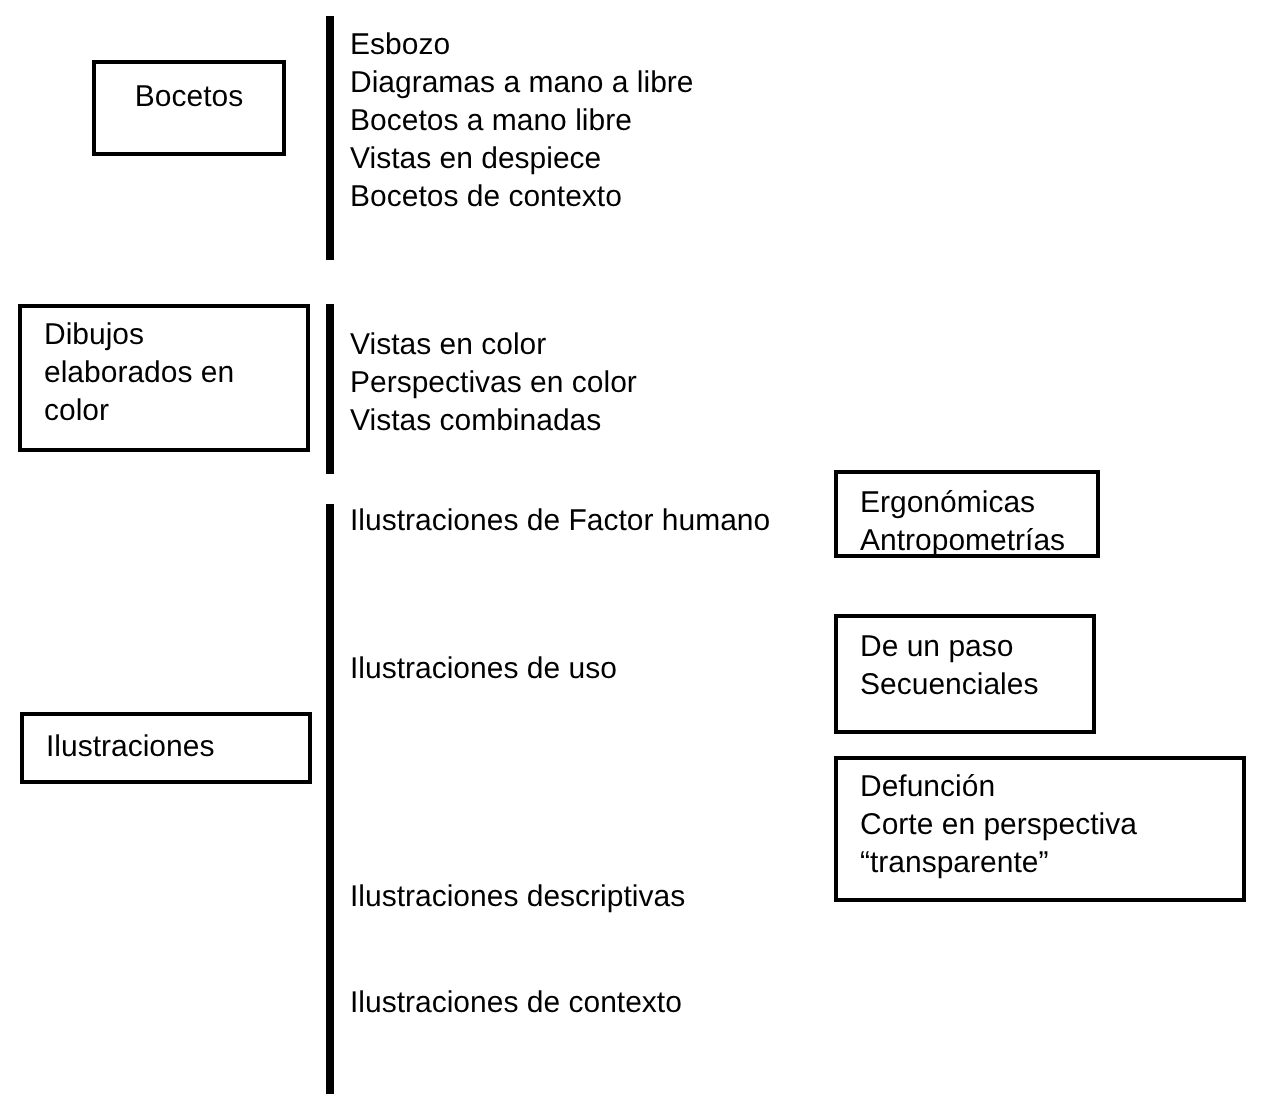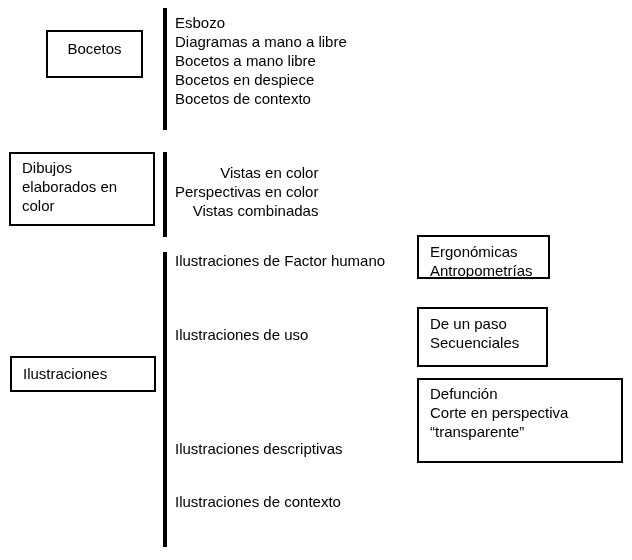--- a/index.html
+++ b/index.html
@@ -43,31 +43,31 @@
   <div class="box" style="left:46px;top:30px;width:97px;height:48px;text-align:center;padding-top:7px;">
     <span>Bocetos</span>
   </div>
 
   <div class="vline" style="left:163px;top:8px;height:122px;"></div>
 
   <div class="list" style="left:175px;top:13px;">
     <div class="li">Esbozo</div>
     <div class="li">Diagramas a mano a libre</div>
     <div class="li">Bocetos a mano libre</div>
-    <div class="li">Bocetos en despiece</div>
+    <div class="li">Vistas en despiece</div>
     <div class="li">Bocetos de contexto</div>
   </div>
 
   <div class="box" style="left:9px;top:152px;width:146px;height:74px;padding:4px 10px 0 11px;">
     <span>Dibujos elaborados en color</span>
   </div>
 
   <div class="vline" style="left:163px;top:152px;height:85px;"></div>
 
-  <div class="list" style="left:175px;top:163px;text-align:right;">
+  <div class="list" style="left:175px;top:163px;">
     <div class="li">Vistas en color</div>
     <div class="li">Perspectivas en color</div>
     <div class="li">Vistas combinadas</div>
   </div>
 
   <div class="box" style="left:10px;top:356px;width:146px;height:36px;padding:6px 13px 0 11px;">
     <span>Ilustraciones</span>
   </div>
 
   <div class="vline" style="left:163px;top:252px;height:295px;"></div>
@@ -83,19 +83,19 @@
   <div class="box" style="left:417px;top:235px;width:133px;height:44px;padding:5px 0 0 11px;">
     <div class="li">Ergonómicas</div>
     <div class="li">Antropometrías</div>
   </div>
 
   <div class="box" style="left:417px;top:307px;width:131px;height:60px;padding:5px 0 0 11px;">
     <div class="li">De un paso</div>
     <div class="li">Secuenciales</div>
   </div>
 
-  <div class="box" style="left:417px;top:378px;width:206px;height:85px;padding:4px 0 0 11px;">
+  <div class="box" style="left:417px;top:378px;width:206px;height:73px;padding:4px 0 0 11px;">
     <div class="li">Defunción</div>
     <div class="li">Corte en perspectiva</div>
     <div class="li">“transparente”</div>
   </div>
 
 </div>
 
 </body></html>

